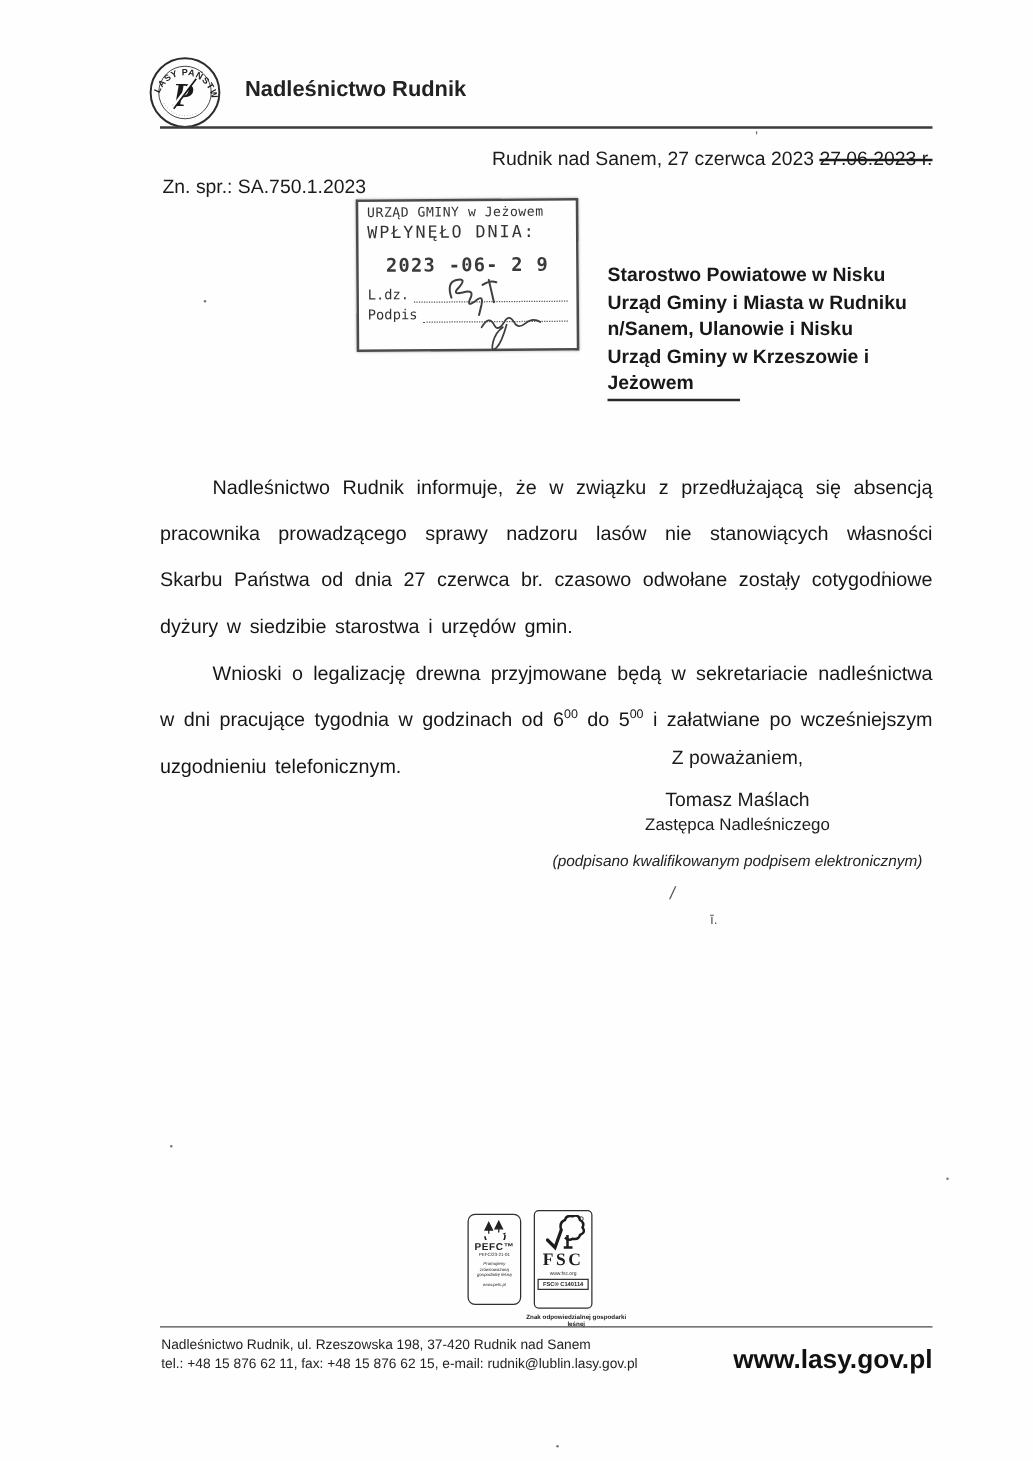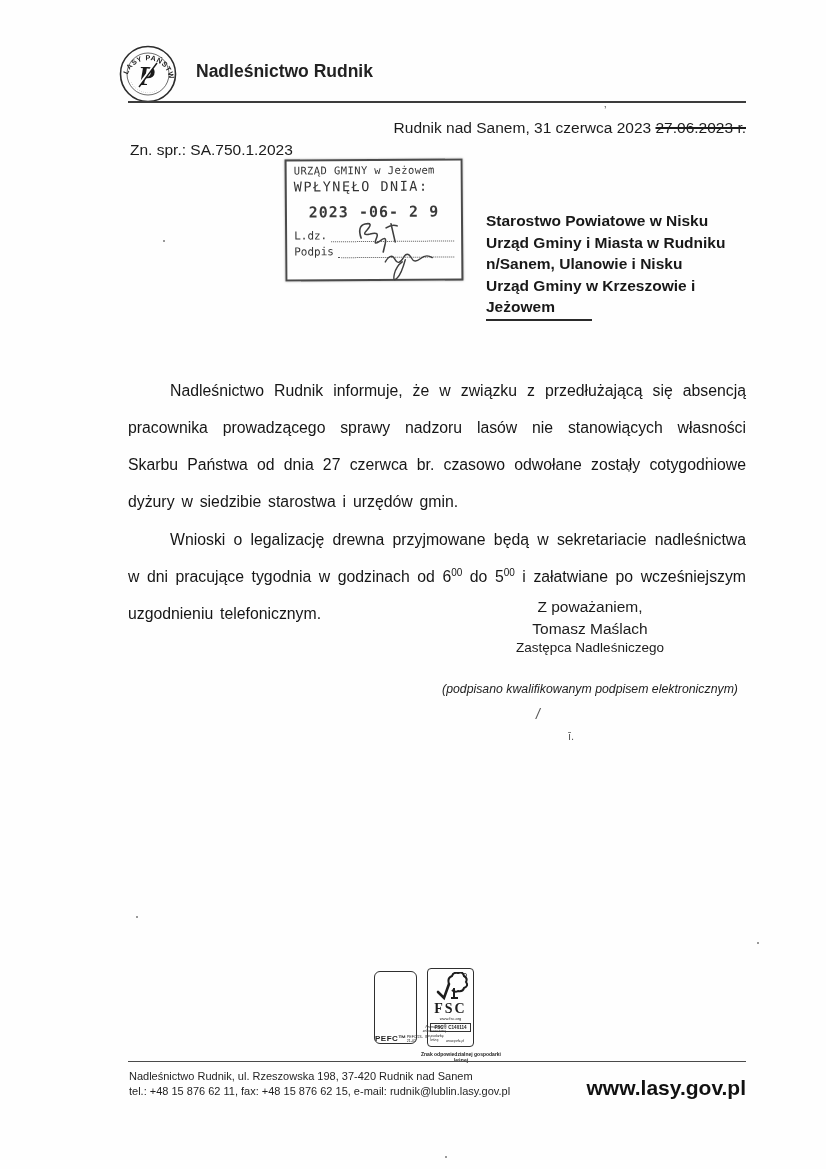--- a/index.html
+++ b/index.html
@@ -35,29 +35,29 @@
   .recipients{position:absolute;left:486px;top:210px;font-size:15.5px;font-weight:bold;line-height:21.5px;color:#181818;}
   .recipients .ul{display:inline-block;min-width:106px;border-bottom:2px solid #2a2a2a;padding-bottom:1px;}
   
   .body-text{position:absolute;left:128px;top:372px;width:618px;font-size:15.8px;line-height:37px;text-align:justify;color:#161616;}
   .body-text p{margin:0;text-indent:42px;word-spacing:2.5px;}
   .body-text p + p{margin-top:1px;}
   sup{font-size:10px;line-height:0;}
   
   .sig-block{position:absolute;left:455px;top:598px;width:270px;text-align:center;}
   .sig-closing{font-size:15.5px;}
-  .sig-name{font-size:15.5px;margin-top:4px;}
+  .sig-name{font-size:15.5px;margin-top:16px;}
   .sig-role{font-size:13.5px;margin-top:2px;}
   .esign{position:absolute;left:420px;top:682px;width:340px;text-align:center;font-size:12.3px;font-style:italic;color:#222;}
   
   .speck{position:absolute;background:#777;border-radius:50%;}
   .mark{position:absolute;color:#555;font-size:11px;}
   
   .pefc{position:absolute;left:374px;top:971px;width:43px;height:73px;border:1.6px solid #2f2f2f;border-radius:6px;
-        display:flex;flex-direction:row;align-items:flex-end;padding-top:4px;box-sizing:border-box;color:#222;}
+        display:flex;flex-direction:column;align-items:center;padding-top:4px;box-sizing:border-box;color:#222;}
   .pefc-word{font-size:8px;font-weight:bold;letter-spacing:.5px;margin-top:1px;}
   .pefc-code{font-size:3.6px;}
   .pefc-tiny{font-size:3.5px;text-align:center;line-height:4.6px;margin-top:3px;font-style:italic;}
   .pefc-web{font-size:3.4px;margin-top:3px;font-style:italic;}
   .fsc{position:absolute;left:427px;top:968px;width:47px;height:79px;border:1.6px solid #2f2f2f;border-radius:4px;
        display:flex;flex-direction:column;align-items:center;padding-top:3px;box-sizing:border-box;color:#1d1d1d;}
   .fsc-word{font-family:"Liberation Serif", serif;font-size:14px;font-weight:bold;letter-spacing:2px;line-height:13px;}
   .fsc-web{font-size:4px;margin-top:1px;}
   .fsc-code{font-size:4.6px;font-weight:bold;border:0.8px solid #333;padding:1px 3px;margin-top:2px;}
   .fsc-caption{position:absolute;left:421px;top:1051px;width:80px;text-align:center;font-size:5px;font-weight:bold;line-height:6px;color:#222;}
@@ -84,21 +84,21 @@
     <text font-size="4" fill="#333" letter-spacing="1">
       <textPath href="#arcBot" startOffset="6%">··············</textPath>
     </text>
     <text x="20" y="41" font-size="27" font-weight="bold" font-style="italic" font-family="Liberation Serif, serif" fill="#1a1a1a">P</text>
     <path d="M 20,42 L 38,18" stroke="#fefefe" stroke-width="2.2"></path>
     <path d="M 21,43 L 39,19" stroke="#1a1a1a" stroke-width="1.4"></path>
   </svg>
   <div class="org-title">Nadleśnictwo Rudnik</div>
   <div class="header-rule"></div>
 
-  <div class="date-line"><span>Rudnik nad Sanem, 31 czerwca 2023 </span><span class="struck">27.06.2023 r.</span></div>
+  <div class="date-line"><span>Rudnik nad Sanem, 27 czerwca 2023 </span><span class="struck">27.06.2023 r.</span></div>
   <div class="case-ref">Zn. spr.: SA.750.1.2023</div>
 
   <div class="stamp">
     <div class="stamp-l1">URZĄD GMINY w Jeżowem</div>
     <div class="stamp-l2">WPŁYNĘŁO DNIA:</div>
     <div class="stamp-date">2023 -06- 2 9</div>
     <div class="stamp-row">
       <span>L.dz.</span>
       <span class="leader"></span>
     </div>

